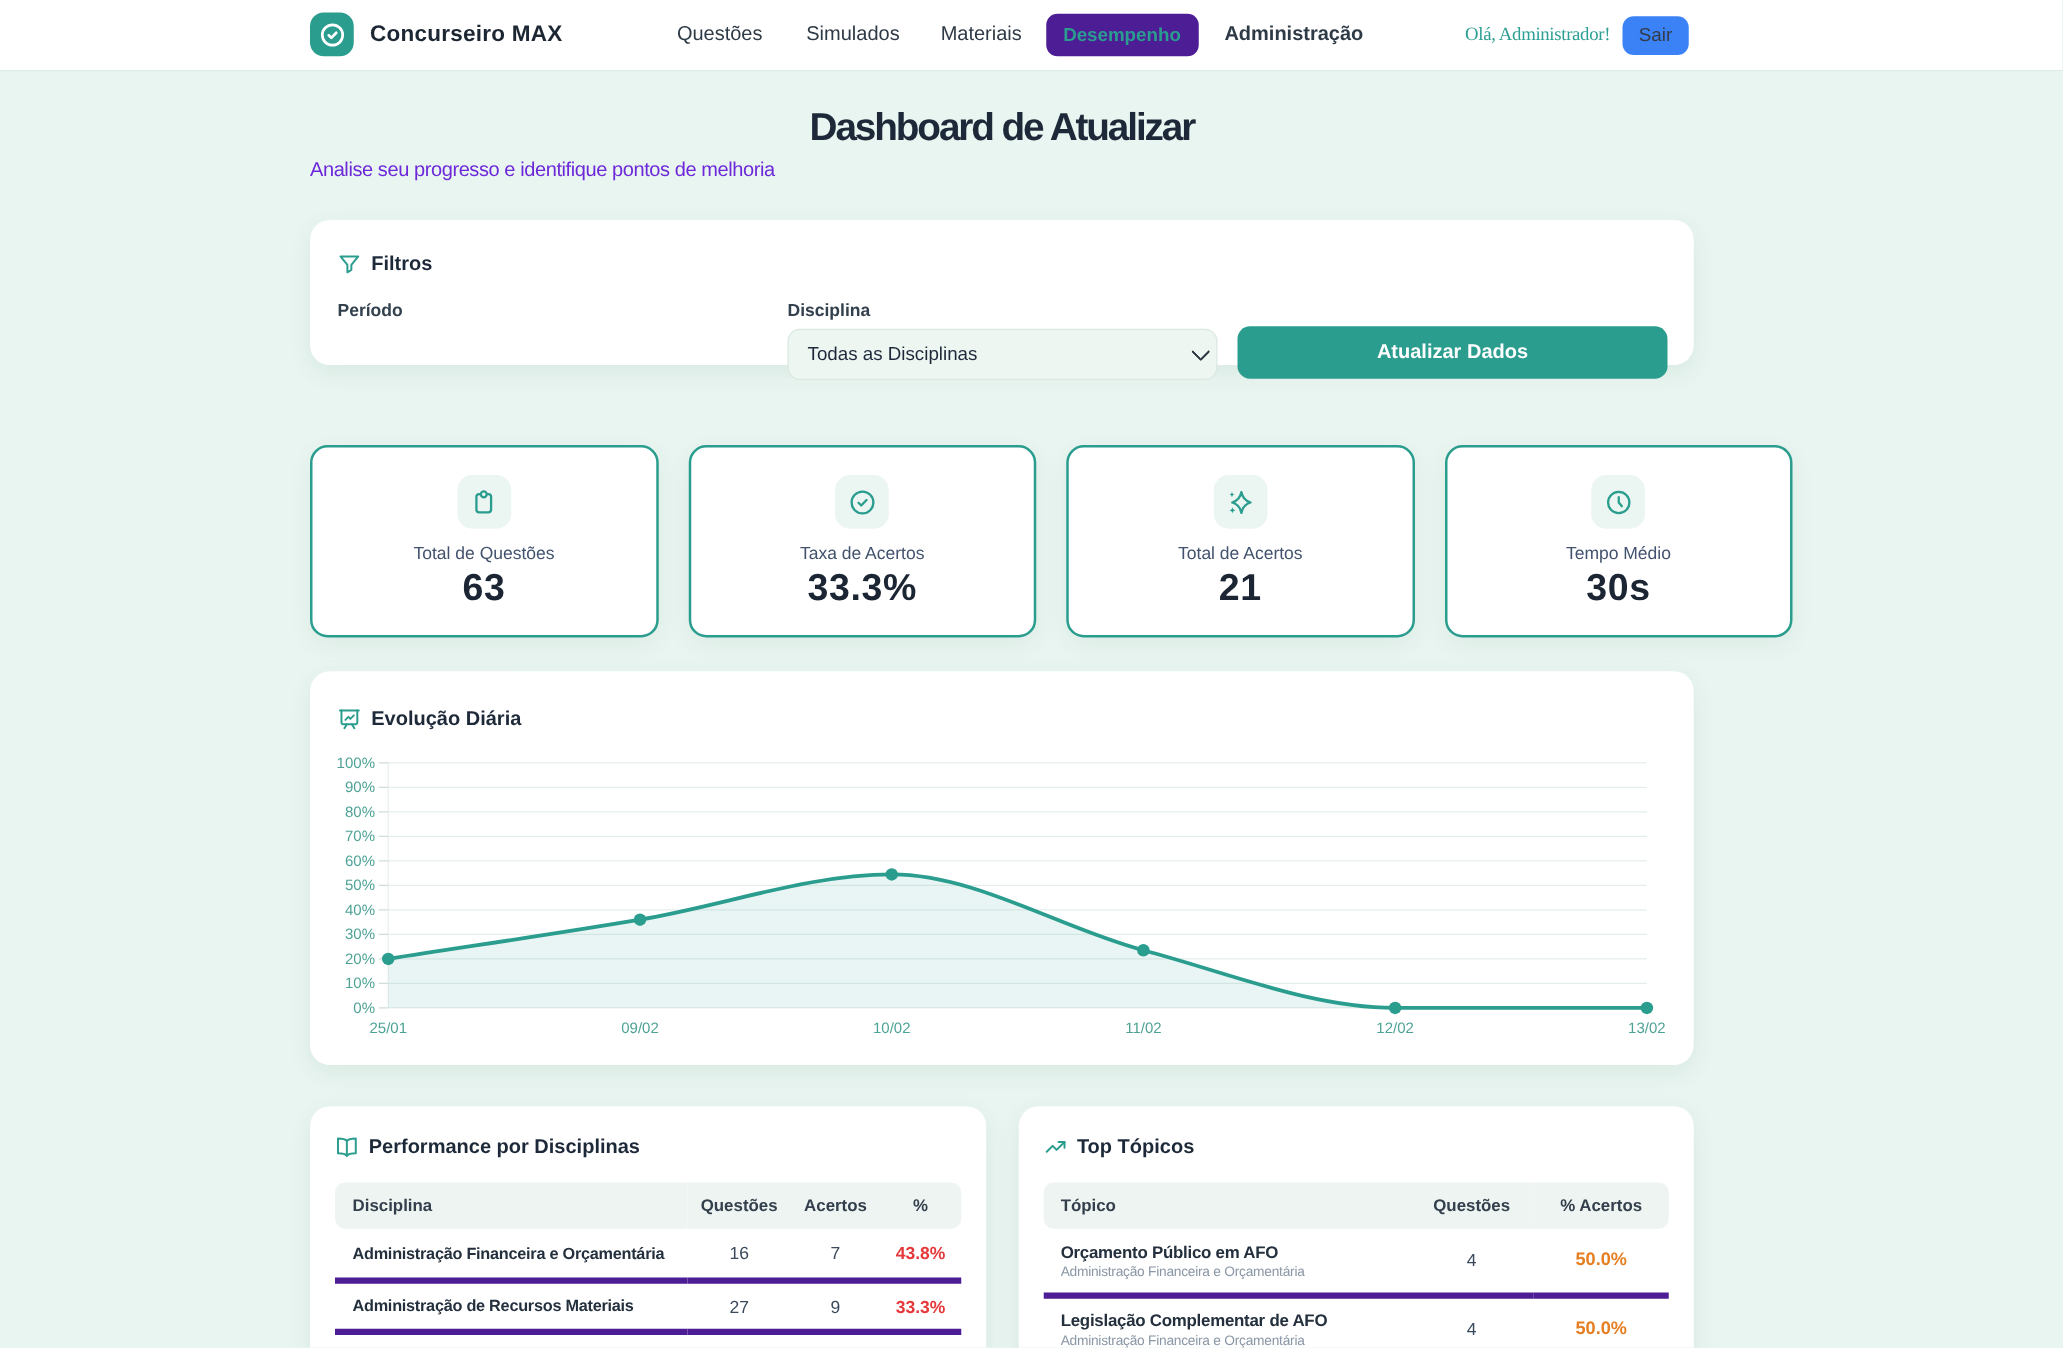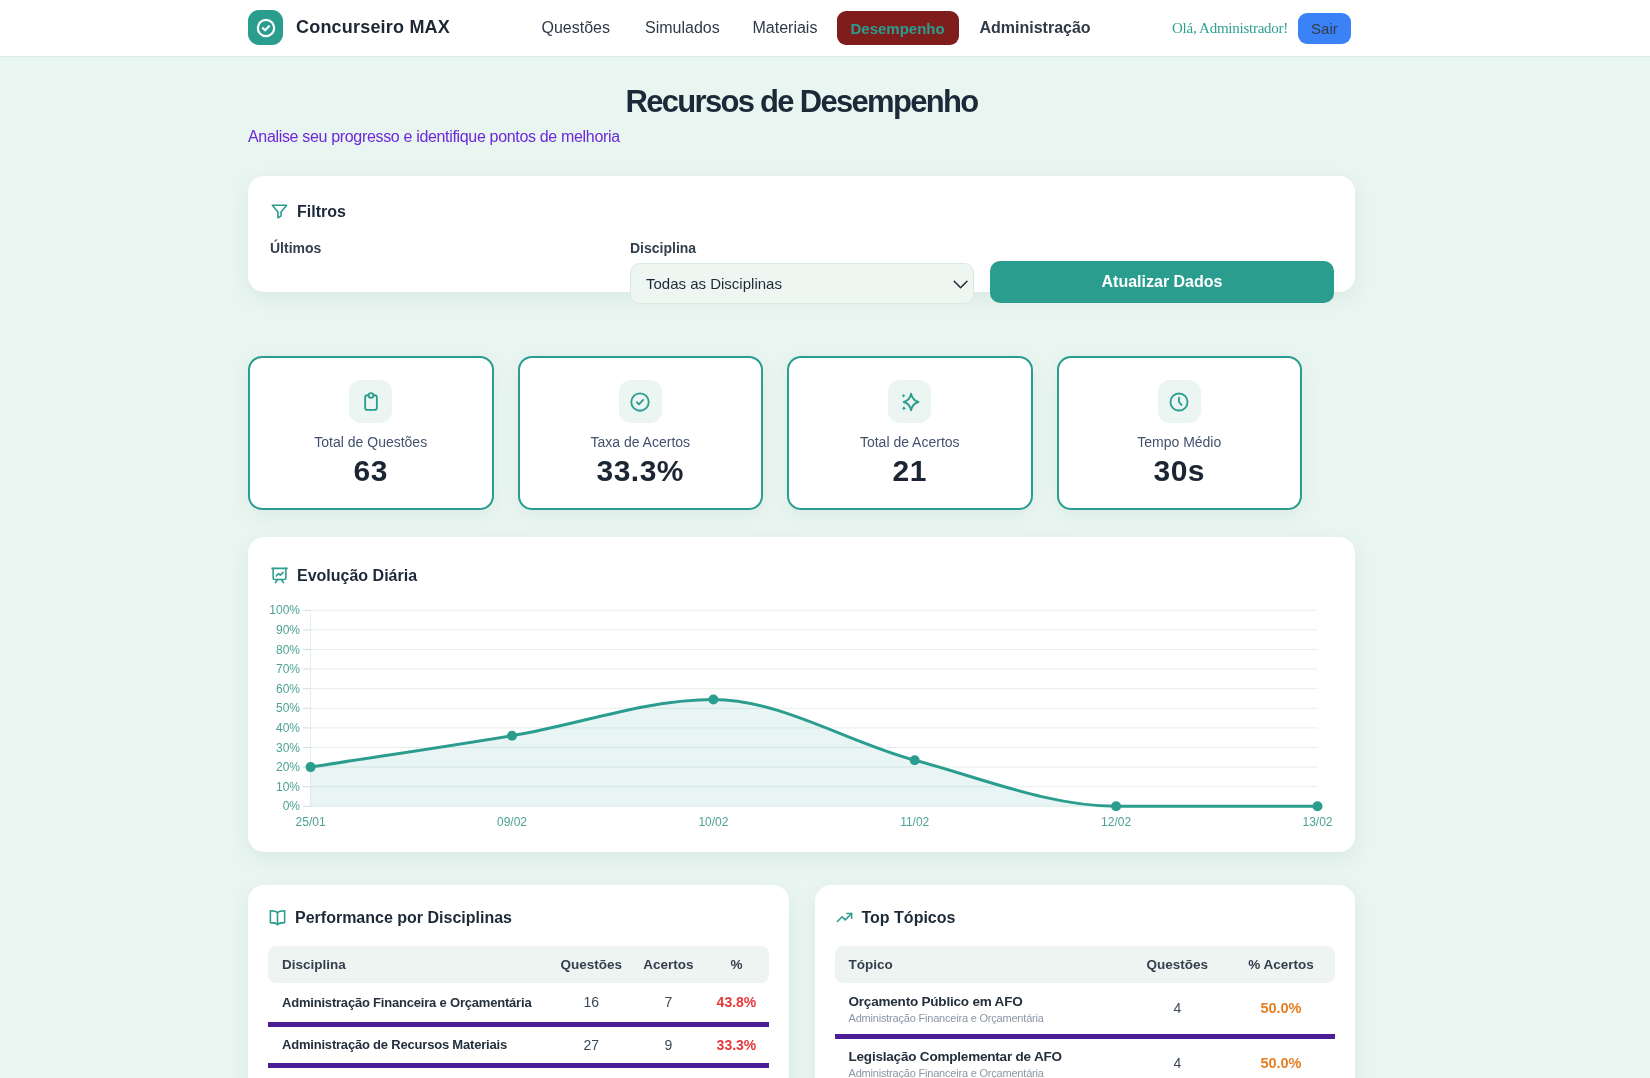--- a/index.html
+++ b/index.html
@@ -13,39 +13,39 @@
 }
 
 .navbar { position:absolute; left:0; top:0; width:1650px; height:57px; background:#fff; border-bottom:1px solid #dcebe5; }
 .brand { position:absolute; left:248px; top:10px; display:flex; align-items:center; }
 .logo { width:35px; height:35px; border-radius:11px; background:#2a9d8f; display:flex; align-items:center; justify-content:center; }
 .brand-name { margin-left:13px; font-size:18px; font-weight:700; color:#1c2733; letter-spacing:0.2px; }
 .navlinks { position:absolute; top:0; height:56px; font-size:16px; font-weight:400; color:#2e3a46; }
 .navlinks span { position:absolute; top:19px; white-space:nowrap; }
 .navlinks .n1 { left:541.5px; } .navlinks .n2 { left:645px; } .navlinks .n3 { left:752.5px; }
 .navlinks .n5 { left:979.5px;font-weight:bold; }
-.navlinks .pill { background:#7f1d1d; color:#2a9d8f; padding:8.5px 14px; border-radius:9px; font-weight:700; left:836.5px; top:11px; font-size:15px; }
+.navlinks .pill { background:#4c1d95; color:#2a9d8f; padding:8.5px 14px; border-radius:9px; font-weight:700; left:836.5px; top:11px; font-size:15px; }
 .nav-right { position:absolute; left:1172px; top:0; height:56px; display:flex; align-items:center; }
 .greet { color:#2d9f92; font-weight:400; font-size:15px; letter-spacing:-0.25px;font-family:Liberation Serif, serif; }
 .sair { margin-left:10px; background:#3b82f6; color:#333c48; font-size:15px; font-weight:500; padding:7px 13px; border-radius:9px; }
 
 .page { position:absolute; left:248px; top:57px; width:1107px; }
 h1.title { position:absolute; left:0; top:27px; width:1107px; text-align:center; font-size:31px; font-weight:700; color:#1d2939; letter-spacing:-1.7px; }
 p.subtitle { position:absolute; left:0; top:71px; width:1107px; text-align:left; font-size:16px; color:#6d28d9; letter-spacing:-0.33px; }
 .card { background:#fff; border-radius:16px; box-shadow:0 6px 20px rgba(31,84,73,0.07); }
 
 .filters { position:absolute; left:0; top:119px; width:1107px; height:116px; padding:26px 21px 0 22px; }
 .card-head { display:flex; align-items:center; gap:8px; font-size:16px; font-weight:700; color:#1d2939; }
 .filters .grid { margin-top:19px; display:grid; grid-template-columns:1fr 1fr 1fr; gap:16px; }
 .flabel { font-size:14px; font-weight:700; color:#33404d; margin-bottom:7px; }
 .fselect { height:41px; border-radius:10px; border:1px solid #d9e8e1; background:#eef6f2; font-size:15px; color:#1d2939; display:flex; align-items:center; padding:0 15px; position:relative; }
 .fselect:after { content:""; position:absolute; right:9px; top:14px; width:9px; height:9px; border-right:2.2px solid #2d3843; border-bottom:2.2px solid #2d3843; border-radius:1.5px; transform:rotate(45deg) translateY(-3px); }
 .fbtn { margin-top:21px; height:42px; border-radius:10px; background:#2a9d8f; color:#fff; font-size:16px; font-weight:700; display:flex; align-items:center; justify-content:center; }
 
-.stats { position:absolute; left:0; top:299px; width:1054px; display:grid; grid-template-columns:1fr 1fr 1fr 1fr; gap:24px; }
+.stats { position:absolute; left:0; top:299px; width:1186px; display:grid; grid-template-columns:1fr 1fr 1fr 1fr; gap:24px; }
 .stat { background:#fff; border:2px solid #2a9d8f; border-radius:14px; height:154px; text-align:center; padding-top:22px; box-shadow:0 6px 20px rgba(31,84,73,0.06); }
 .stat .ic { width:43px; height:43px; border-radius:12px; background:#ebf5f1; display:inline-flex; align-items:center; justify-content:center; }
 .stat .lbl { margin-top:11px; font-size:14px; color:#42526e; }
 .stat .val { margin-top:4px; font-size:30px; font-weight:700; color:#1b2533; letter-spacing:0.5px; }
 
 .chartcard { position:absolute; left:0; top:480px; width:1107px; height:315px; padding:29px 0 0 22px; }
 .chartsvg { position:absolute; left:0; top:0; }
 
 .bottom { position:absolute; left:0; top:828px; width:1107px; display:grid; grid-template-columns:1fr 1fr; gap:26px; }
 .bcard { background:#fff; border-radius:16px; box-shadow:0 6px 20px rgba(31,84,73,0.07); height:260px; padding:23px 20px 0 20px; overflow:hidden; }
@@ -79,33 +79,33 @@
     <span class="n3">Materiais</span>
     <span class="pill">Desempenho</span>
     <span class="n5">Administração</span>
   </div>
   <div class="nav-right">
     <span class="greet">Olá, Administrador!</span>
     <span class="sair">Sair</span>
   </div>
 </nav>
 <div class="page">
-  <h1 class="title">Recursos de Desempenho</h1>
+  <h1 class="title">Dashboard de Atualizar</h1>
   <p class="subtitle">Analise seu progresso e identifique pontos de melhoria</p>
 
   <div class="card filters">
     <div class="card-head">
       <svg width="19" height="19" viewBox="0 0 24 24" fill="none" stroke="#2a9d8f" stroke-width="2" stroke-linecap="round" stroke-linejoin="round">
           <path d="M3 4h18l-7 8.5v5l-4 2.5v-7.5z"></path>
         </svg>
       <span>Filtros</span>
     </div>
     <div class="grid">
       <div>
-        <div class="flabel">Últimos</div>
+        <div class="flabel">Período</div>
       </div>
       <div>
         <div class="flabel">Disciplina</div>
         <div class="fselect">Todas as Disciplinas</div>
       </div>
       <div>
         <div class="fbtn">Atualizar Dados</div>
       </div>
     </div>
   </div>

